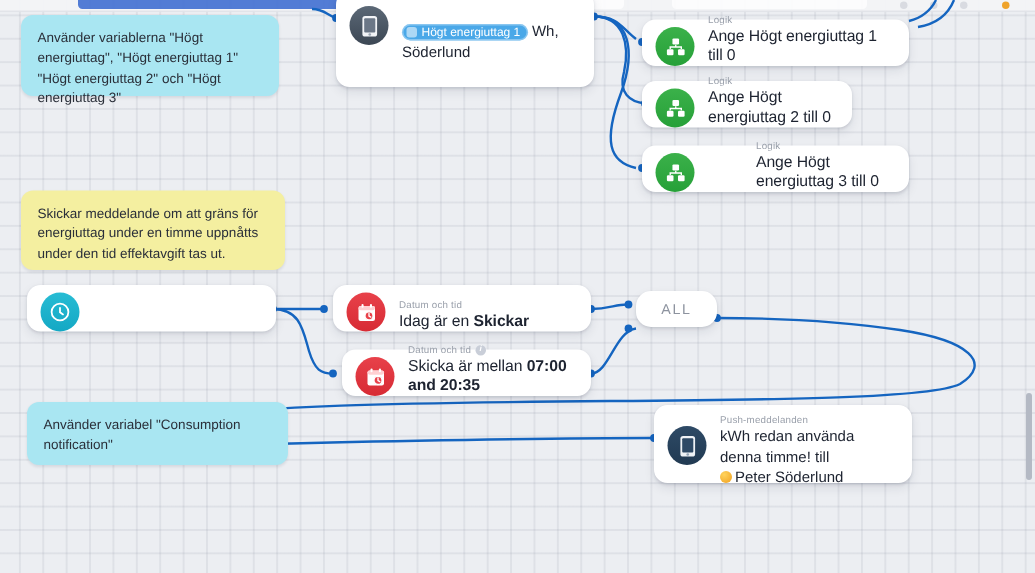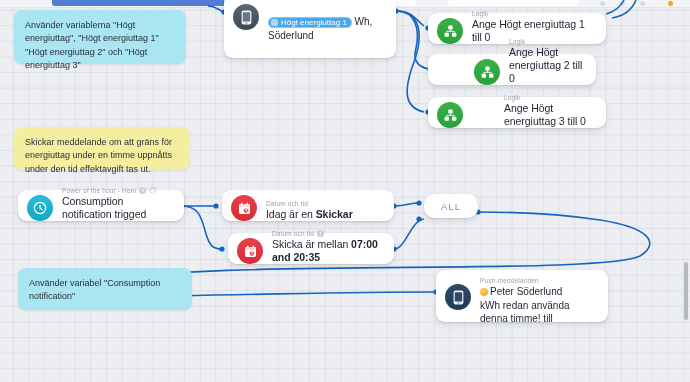--- a/index.html
+++ b/index.html
@@ -172,21 +172,21 @@
     <circle class="port" cx="436" cy="292" r="2.6"></circle>
     <circle class="port" cx="396" cy="11" r="2.6"></circle>
     <circle class="port" cx="428" cy="28" r="2.6"></circle>
     <circle class="port" cx="430" cy="69" r="2.6"></circle>
     <circle class="port" cx="428" cy="112" r="2.6"></circle>
     <circle class="port" cx="224" cy="12" r="2.6"></circle>
   </svg>
 
   <div class="note blue" style="left:14px;top:10px;width:172px;height:54px;">Använder variablerna "Högt energiuttag", "Högt energiuttag 1" "Högt energiuttag 2" och "Högt energiuttag 3"</div>
 
-  <div class="note yellow" style="left:14px;top:127px;width:176px;height:43px;">Skickar meddelande om att gräns för energiuttag under en timme uppnåtts under den tid effektavgift tas ut.</div>
+  <div class="note yellow" style="left:14px;top:127px;width:176px;height:53px;">Skickar meddelande om att gräns för energiuttag under en timme uppnåtts under den tid effektavgift tas ut.</div>
 
   <div class="note blue" style="left:18px;top:268px;width:174px;height:42px;">Använder variabel "Consumption notification"</div>
 
   <div class="card" style="left:224px;top:-6px;width:172px;height:64px;align-items:flex-start;padding-top:8px;">
     <div class="ico phone-dark" style="margin-top:2px;">
       <svg class="glyph" width="11" height="15" viewBox="0 0 11 15">
         <rect x="0.6" y="0.6" width="9.8" height="13.8" rx="1.8" fill="#f2f4f7"></rect>
         <rect x="1.8" y="2.2" width="7.4" height="9.4" rx="0.6" fill="#6b7787"></rect>
         <circle cx="5.5" cy="13" r="0.9" fill="#9aa4b2"></circle>
       </svg>
@@ -211,21 +211,21 @@
         <rect x="8" y="7.8" width="4.4" height="4" rx="0.8" fill="#fff"></rect>
         <path d="M6.5 4.8 L6.5 6.3 M2.8 7.7 L2.8 6.3 L10.2 6.3 L10.2 7.7" stroke="#fff" stroke-width="0.9" fill="none"></path>
       </svg>
     </div>
     <div class="body">
       <div class="kicker">Logik</div>
       <div class="title">Ange Högt energiuttag 1 till 0</div>
     </div>
   </div>
 
-  <div class="card" style="left:428px;top:54px;width:168px;height:31px;padding-left:37px;">
+  <div class="card" style="left:428px;top:54px;width:140px;height:31px;">
     <div class="ico green">
       <svg class="glyph" width="13" height="13" viewBox="0 0 13 13">
         <rect x="4.3" y="0.6" width="4.4" height="4" rx="0.8" fill="#fff"></rect>
         <rect x="0.6" y="7.8" width="4.4" height="4" rx="0.8" fill="#fff"></rect>
         <rect x="8" y="7.8" width="4.4" height="4" rx="0.8" fill="#fff"></rect>
         <path d="M6.5 4.8 L6.5 6.3 M2.8 7.7 L2.8 6.3 L10.2 6.3 L10.2 7.7" stroke="#fff" stroke-width="0.9" fill="none"></path>
       </svg>
     </div>
     <div class="body">
       <div class="kicker">Logik</div>
@@ -247,30 +247,20 @@
       <div class="title">Ange Högt energiuttag 3 till 0</div>
     </div>
   </div>
 
   <div class="card" style="left:18px;top:190px;width:166px;height:31px;">
     <div class="ico cyan">
       <svg class="glyph" width="14" height="14" viewBox="0 0 14 14">
         <circle cx="7" cy="7" r="5.6" fill="none" stroke="#fff" stroke-width="1.2"></circle>
         <path d="M7 4.2 L7 7.2 L9 8.6" stroke="#fff" stroke-width="1.2" fill="none" stroke-linecap="round"></path>
       </svg>
-    </div>
-    <div class="body">
-      <div class="kicker">
-        <span>Power of the hour - Hem</span>
-        <span class="minidot">i</span>
-        <svg class="tagico" viewBox="0 0 10 10">
-          <path d="M3 1 L9 1 L9 7 L5 9.4 L1 6 Z" fill="none" stroke="#9aa0ab" stroke-width="1.3"></path>
-        </svg>
-      </div>
-      <div class="title">Consumption notification trigged</div>
     </div>
   </div>
 
   <div class="card" style="left:222px;top:190px;width:172px;height:31px;">
     <div class="ico red">
       <svg class="glyph" width="13" height="13" viewBox="0 0 13 13">
         <rect x="1" y="2" width="11" height="10" rx="1.4" fill="#fff"></rect>
         <rect x="1" y="2" width="11" height="2.8" rx="1.4" fill="#ffd0d2"></rect>
         <rect x="3" y="0.6" width="1.4" height="2.6" rx="0.7" fill="#fff"></rect>
         <rect x="8.6" y="0.6" width="1.4" height="2.6" rx="0.7" fill="#fff"></rect>
@@ -317,22 +307,22 @@
   <div class="card" style="left:436px;top:270px;width:172px;height:52px;align-items:flex-start;padding-top:6px;">
     <div class="ico navy" style="margin-top:8px;">
       <svg class="glyph" width="11" height="15" viewBox="0 0 11 15">
         <rect x="0.6" y="0.6" width="9.8" height="13.8" rx="1.8" fill="#eef2f6"></rect>
         <rect x="1.8" y="2.2" width="7.4" height="9.4" rx="0.6" fill="#2e4a66"></rect>
         <circle cx="5.5" cy="13" r="0.9" fill="#93a3b5"></circle>
       </svg>
     </div>
     <div class="body">
       <div class="kicker">Push-meddelanden</div>
+      <div class="msgline">kWh redan använda denna timme! till</div>
       <div class="msgline">
         <span class="user-dot"></span><span>Peter Söderlund</span>
       </div>
-      <div class="msgline">kWh redan använda denna timme! till</div>
     </div>
   </div>
 
   <div class="vscroll" style="top:262px;height:58px;"></div>
 
 </div>
 
 </body></html>

